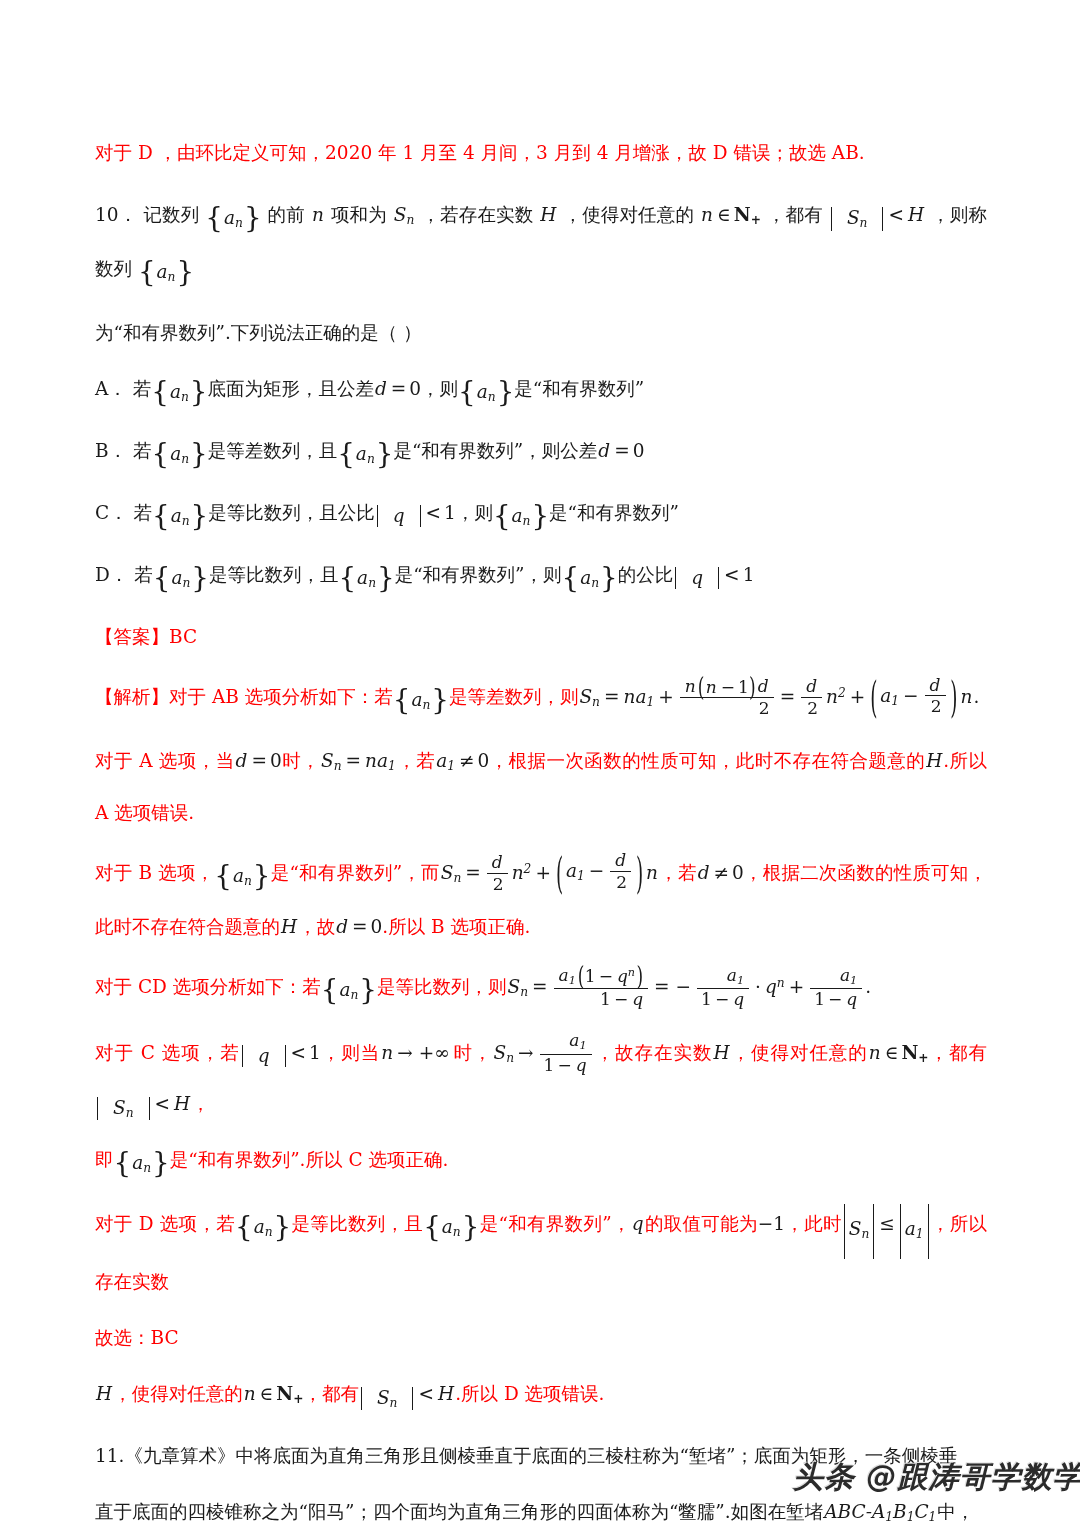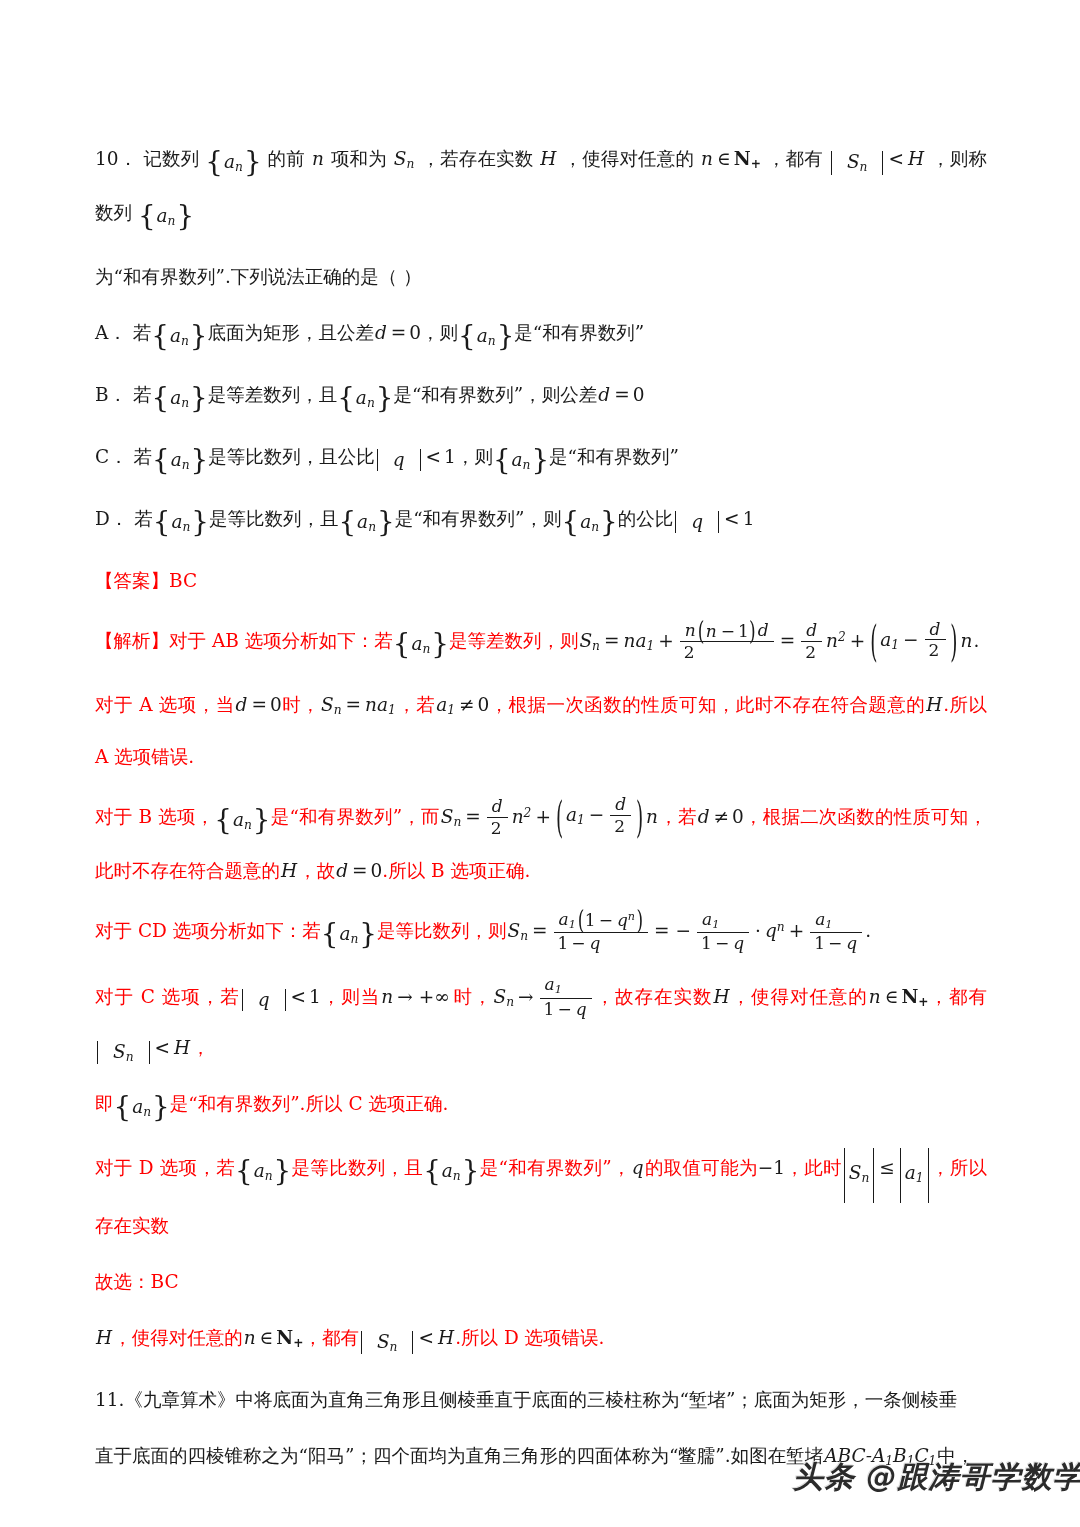--- a/index.html
+++ b/index.html
@@ -83,21 +83,21 @@
     font-size: 1.5em;
     font-style: normal;
     vertical-align: -0.12em;
     color: #1a1a1a;
   }
 
   
   .frac {
     display: inline-block;
     vertical-align: middle;
-    text-align: left;
+    text-align: right;
     margin: 4px 3px;
     line-height: 1.1;
     position: relative;
     top: -0.05em;
   }
   .frac > .num {
     display: block;
     padding: 0 4px 1px 4px;
     border-bottom: 1.4px solid #1a1a1a;
     font-size: 0.92em;
@@ -166,20 +166,23 @@
   }
   .opt { margin: 0 0 8px 0; }
   .spacer-sm { height: 6px; }
 </style>
 </head>
 <body>
 
 <div class="page">
   <div class="content">
 
+    <p class="para red">
+      <span>对于 D ，由环比定义可知，2020 年 1 月至 4 月间，3 月到 4 月增涨，故 D 错误；故选 AB.</span>
+    </p>
 
     <div class="spacer-sm"></div>
 
     <p class="para blk">
       <span>10</span><span class="mn">．</span>
       <span>记数列</span>
       <span class="brc"><span class="bl">{</span><span class="mi">a<sub>n</sub></span><span class="br">}</span></span>
       <span>的前</span>
       <span class="mi">n</span>
       <span>项和为</span>

